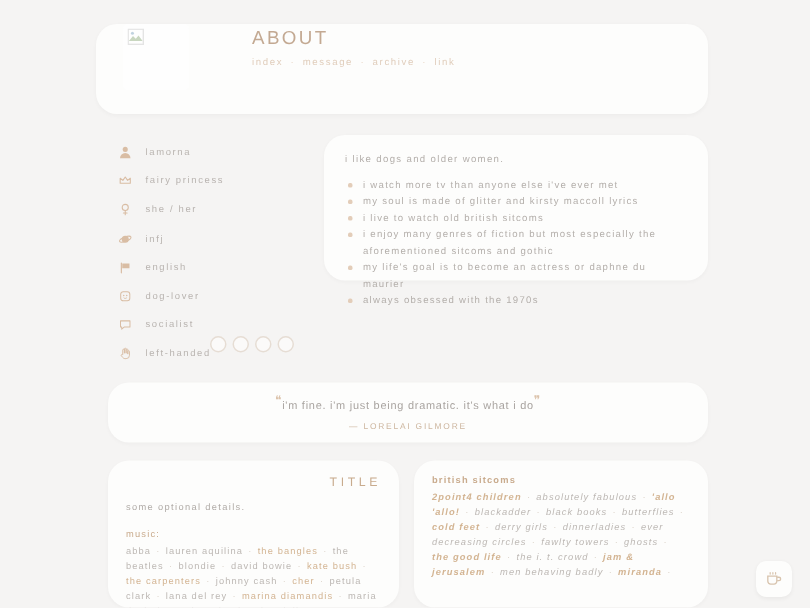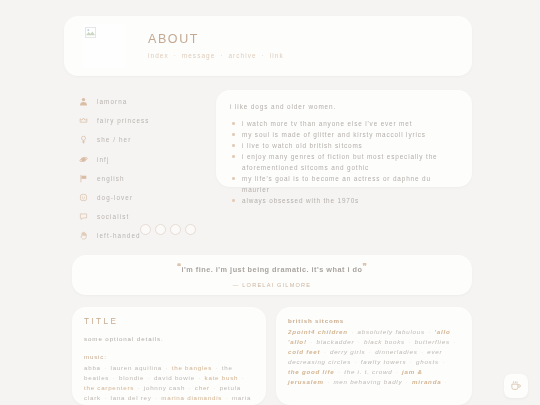--- a/index.html
+++ b/index.html
@@ -14,22 +14,23 @@
   .card {
     background: #fdfdfc;
     border-radius: 14px;
     box-shadow: 0 1px 3px rgba(0,0,0,0.03);
   }
 
   
   .header {
     position: absolute; left: 64px; top: 16px;
     width: 408px; height: 60px;
-    display: flex; align-items: center;
+    display: flex; 
     padding-left: 18px;
+    gap: 20px;
   }
   .avatar {
     width: 44px; height: 44px; flex: 0 0 44px;
     border-radius: 3px;
     position: relative;
     margin-right: 22px;
     background: #fefefe;
   }
   .broken-img {
     position: absolute; left: 3px; top: 3px;
@@ -119,21 +120,21 @@
   .quote {
     position: absolute; left: 72px; top: 255px;
     width: 400px; height: 40px;
     display: flex; flex-direction: column;
     align-items: center; justify-content: center;
   }
   .quote-text {
     font-size: 7.3px;
     letter-spacing: .5px;
     color: #a9a4a0;
-    font-weight: bold;
+    font-weight: normal;
   }
   .quote-text .qm { color: #dcc3ab; font-size: 8px; vertical-align: super; }
   .quote-attr {
     font-size: 5.6px;
     letter-spacing: 1.2px;
     color: #cdb69f;
     margin-top: 7px;
   }
 
   
@@ -143,21 +144,21 @@
     padding: 10px 12px;
     overflow: hidden;
   }
   .panel-tv {
     position: absolute; left: 276px; top: 307px;
     width: 196px; height: 98px;
     padding: 10px 12px;
     overflow: hidden;
   }
   .panel-head {
-    text-align: left;
+    text-align: right;
     font-size: 8.2px;
     letter-spacing: 2.4px;
     color: #c8ab8d;
     margin-bottom: 9px;
   }
   .panel-sub {
     font-size: 6.2px;
     letter-spacing: .9px;
     color: #b0aba7;
     margin-bottom: 11px;

